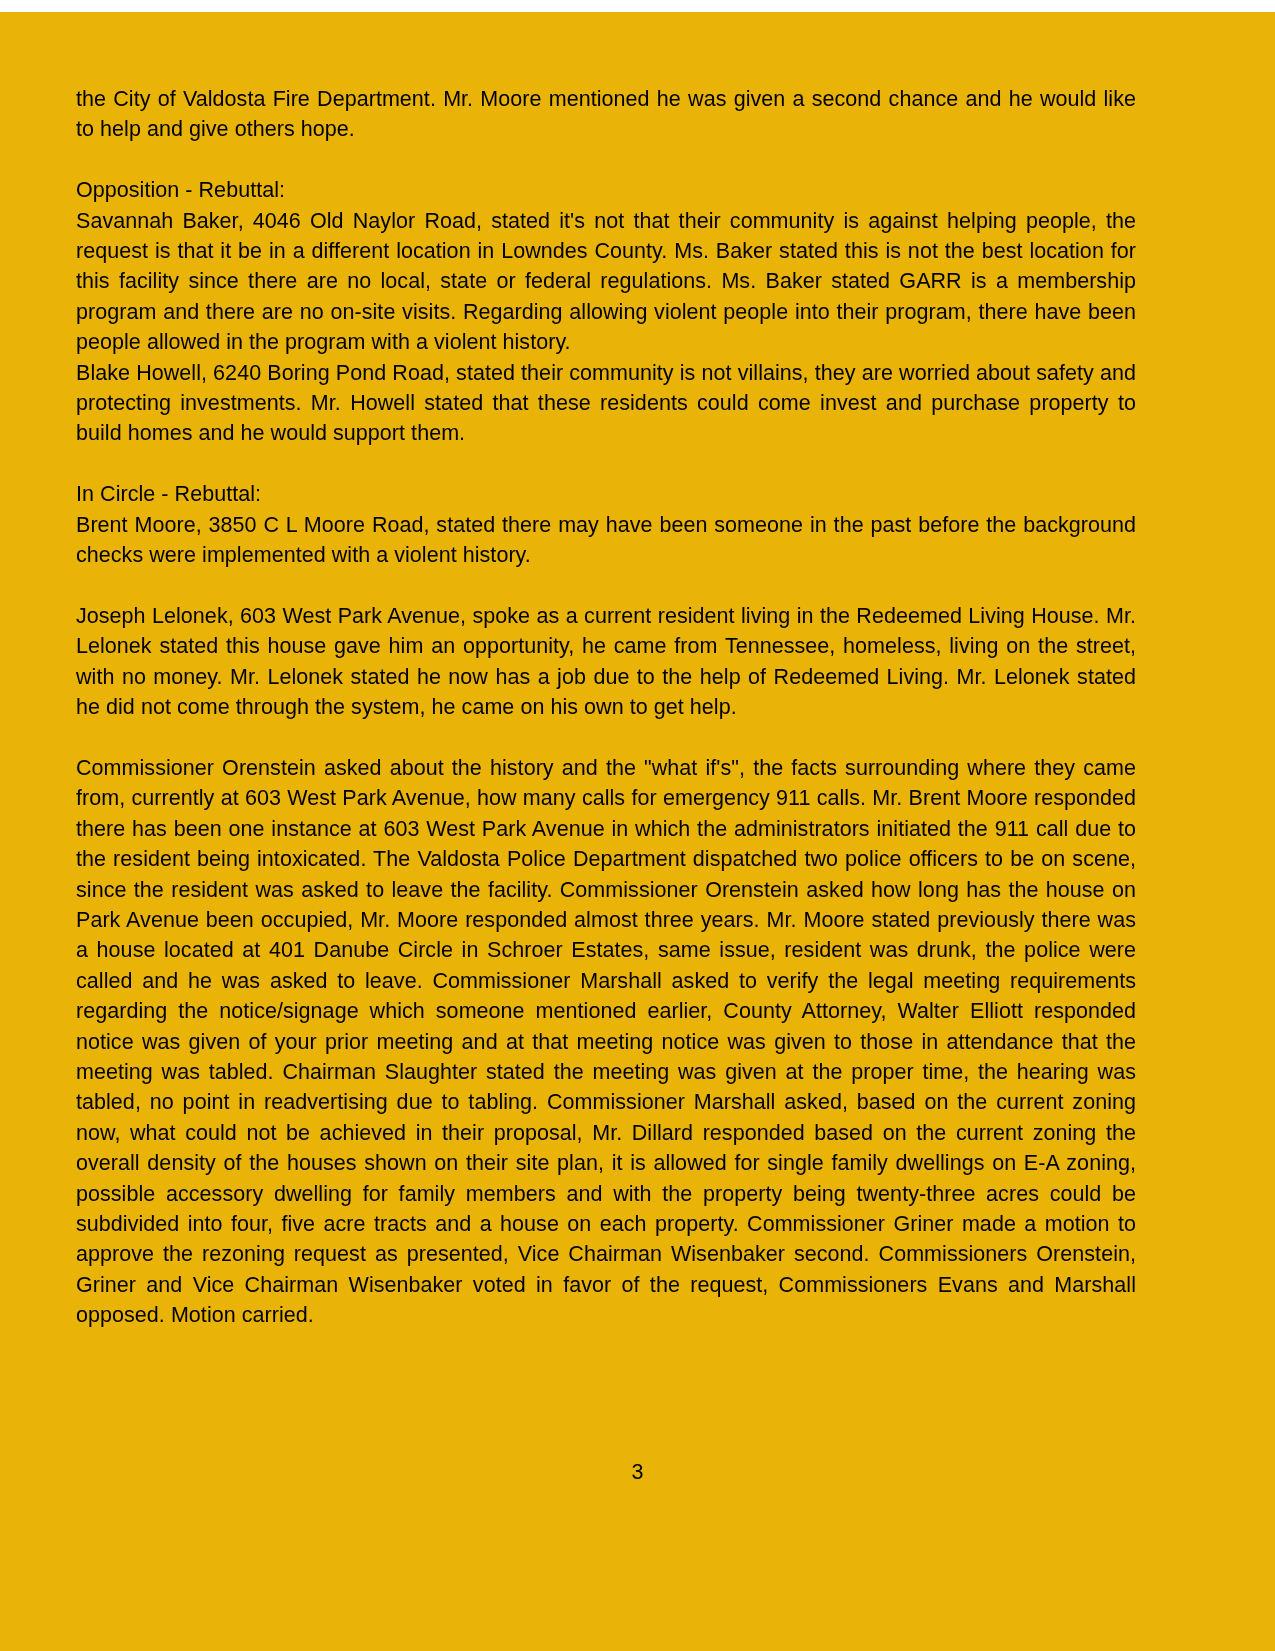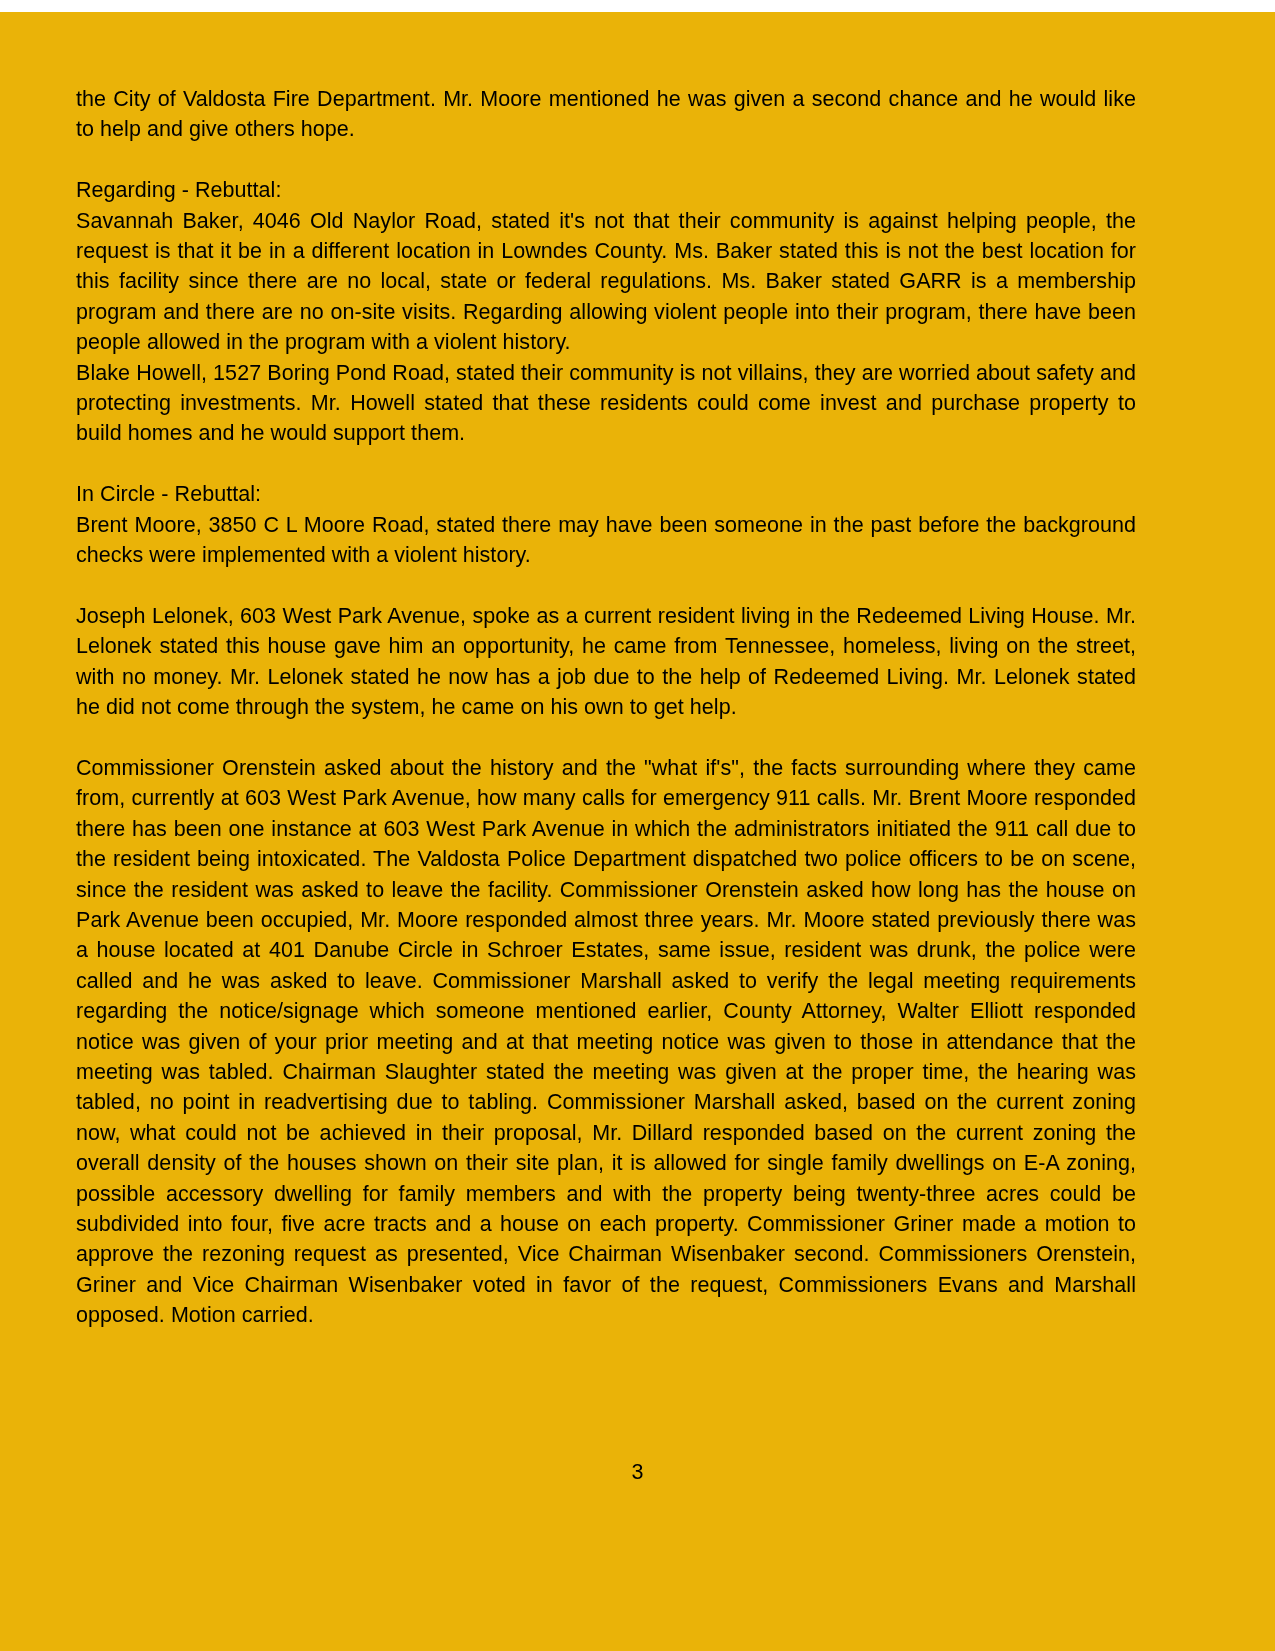--- a/index.html
+++ b/index.html
@@ -49,23 +49,23 @@
     color: #000000;
   }
 </style>
 </head>
 <body>
 
 <div class="page">
   <div class="content" id="body-container">
       <p class="para">the City of Valdosta Fire Department.  Mr. Moore mentioned he was given a second chance and he would like to help and give others hope.</p>
       <div class="spacer"></div>
-      <p class="para noj">Regarding - Rebuttal:</p>
+      <p class="para noj">Opposition - Rebuttal:</p>
       <p class="para">Savannah Baker, 4046 Old Naylor Road, stated it's not that their community is against helping people, the request is that it be in a different location in Lowndes County.  Ms. Baker stated this is not the best location for this facility since there are no local, state or federal regulations.  Ms. Baker stated GARR is a membership program and there are no on-site visits.  Regarding allowing violent people into their program, there have been people allowed in the program with a violent history.</p>
-      <p class="para">Blake Howell, 1527 Boring Pond Road, stated their community is not villains, they are worried about safety and protecting investments.  Mr. Howell stated that these residents could come invest and purchase property to build homes and he would support them.</p>
+      <p class="para">Blake Howell, 6240 Boring Pond Road, stated their community is not villains, they are worried about safety and protecting investments.  Mr. Howell stated that these residents could come invest and purchase property to build homes and he would support them.</p>
       <div class="spacer"></div>
       <p class="para noj">In Circle - Rebuttal:</p>
       <p class="para">Brent Moore, 3850 C L Moore Road, stated there may have been someone in the past before the background checks were implemented with a violent history.</p>
       <div class="spacer"></div>
       <p class="para">Joseph Lelonek, 603 West Park Avenue, spoke as a current resident living in the Redeemed Living House.   Mr. Lelonek stated this house gave him an opportunity, he came from Tennessee, homeless, living on the street, with no money. Mr. Lelonek stated he now has a job due to the help of Redeemed Living.  Mr. Lelonek stated he did not come through the system, he came on his own to get help.</p>
       <div class="spacer"></div>
       <p class="para">Commissioner Orenstein asked about the history and the "what if's", the facts surrounding where they came from, currently at 603 West Park Avenue, how many calls for emergency 911 calls.  Mr. Brent Moore responded there has been one instance at 603 West Park Avenue in which the administrators initiated the 911 call due to the resident being intoxicated.  The Valdosta Police Department dispatched two police officers to be on scene, since the resident was asked to leave the facility.  Commissioner Orenstein asked how long has the house on Park Avenue been occupied, Mr. Moore responded almost three years.  Mr. Moore stated previously there was a house located at 401 Danube Circle in Schroer Estates, same issue, resident was drunk, the police were called and he was asked to leave. Commissioner Marshall asked to verify the legal meeting requirements regarding the notice/signage which someone mentioned earlier, County Attorney, Walter Elliott responded notice was given of your prior meeting and at that meeting notice was given to those in attendance that the meeting was tabled. Chairman Slaughter stated the meeting was given at the proper time, the hearing was tabled, no point in readvertising due to tabling.  Commissioner Marshall asked, based on the current zoning now, what could not be achieved in their proposal, Mr. Dillard responded based on the current zoning the overall density of the houses shown on their site plan, it is allowed for single family dwellings on E-A zoning, possible accessory dwelling for family members and with the property being twenty-three acres could be subdivided into four, five acre tracts and a house on each property.  Commissioner Griner made a motion to approve the rezoning request as presented, Vice Chairman Wisenbaker second. Commissioners Orenstein, Griner and Vice Chairman Wisenbaker voted in favor of the request, Commissioners Evans and Marshall opposed.  Motion carried.</p>
     </div>
   <div class="pagenum">3</div>
 </div>

